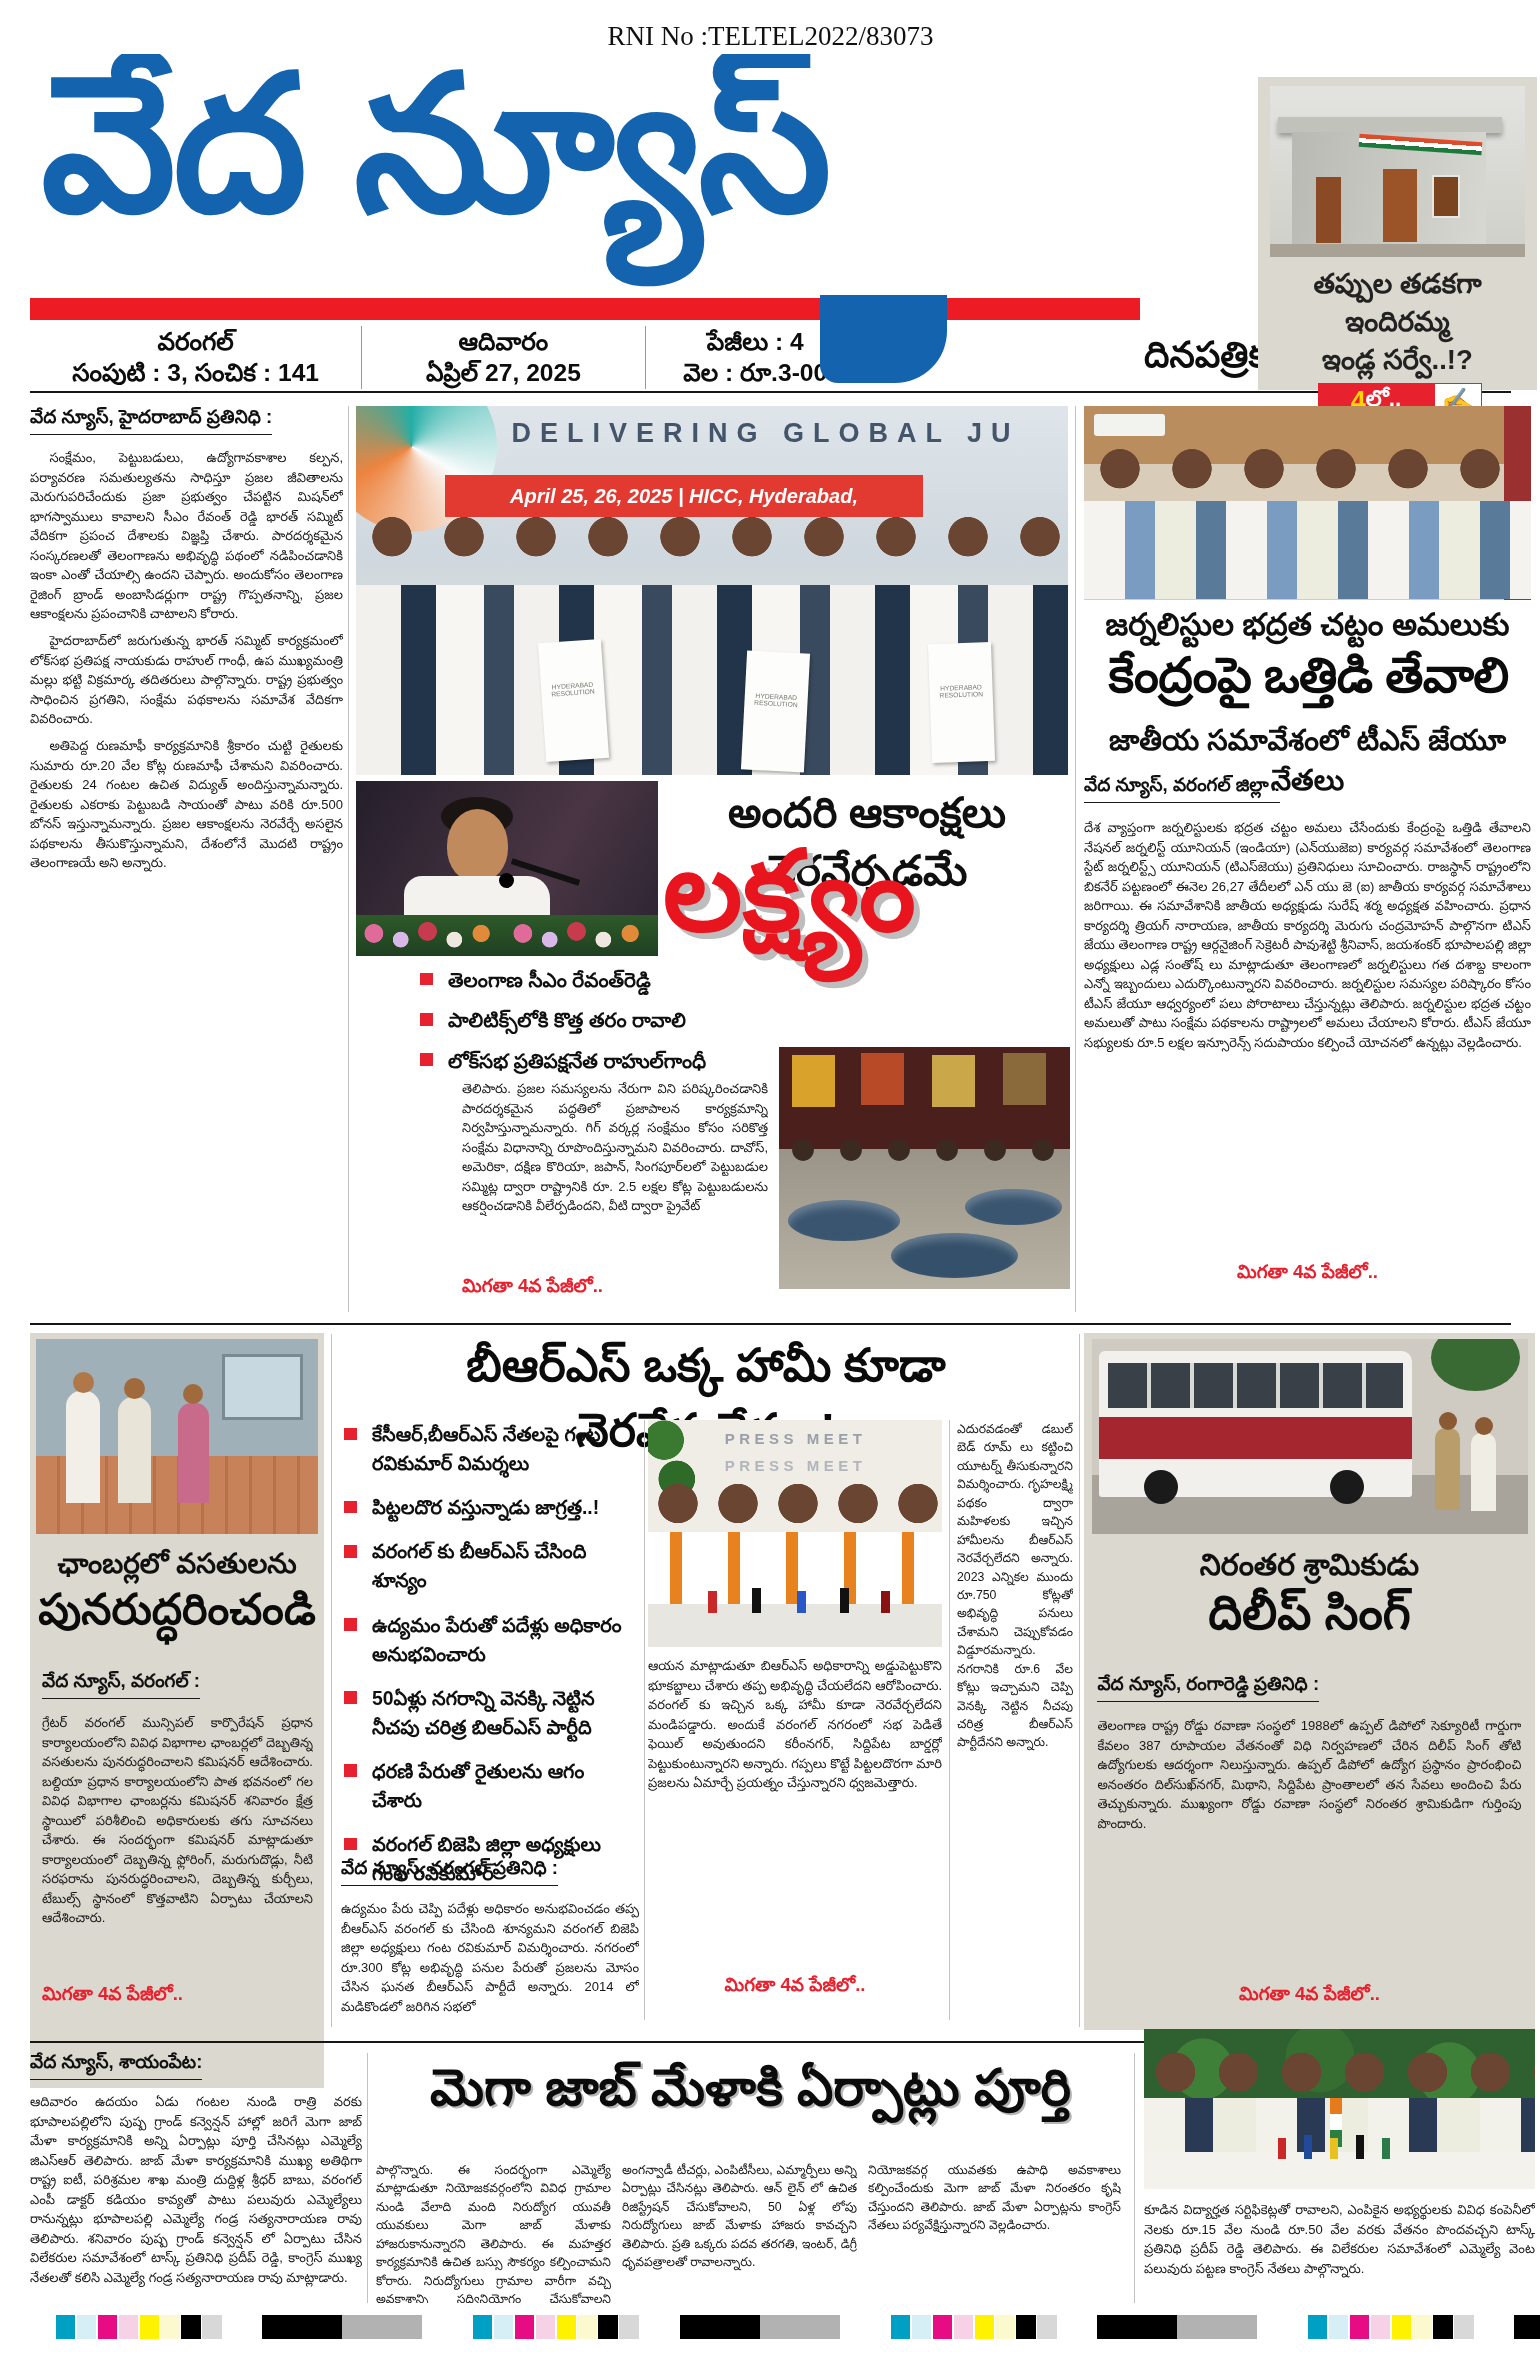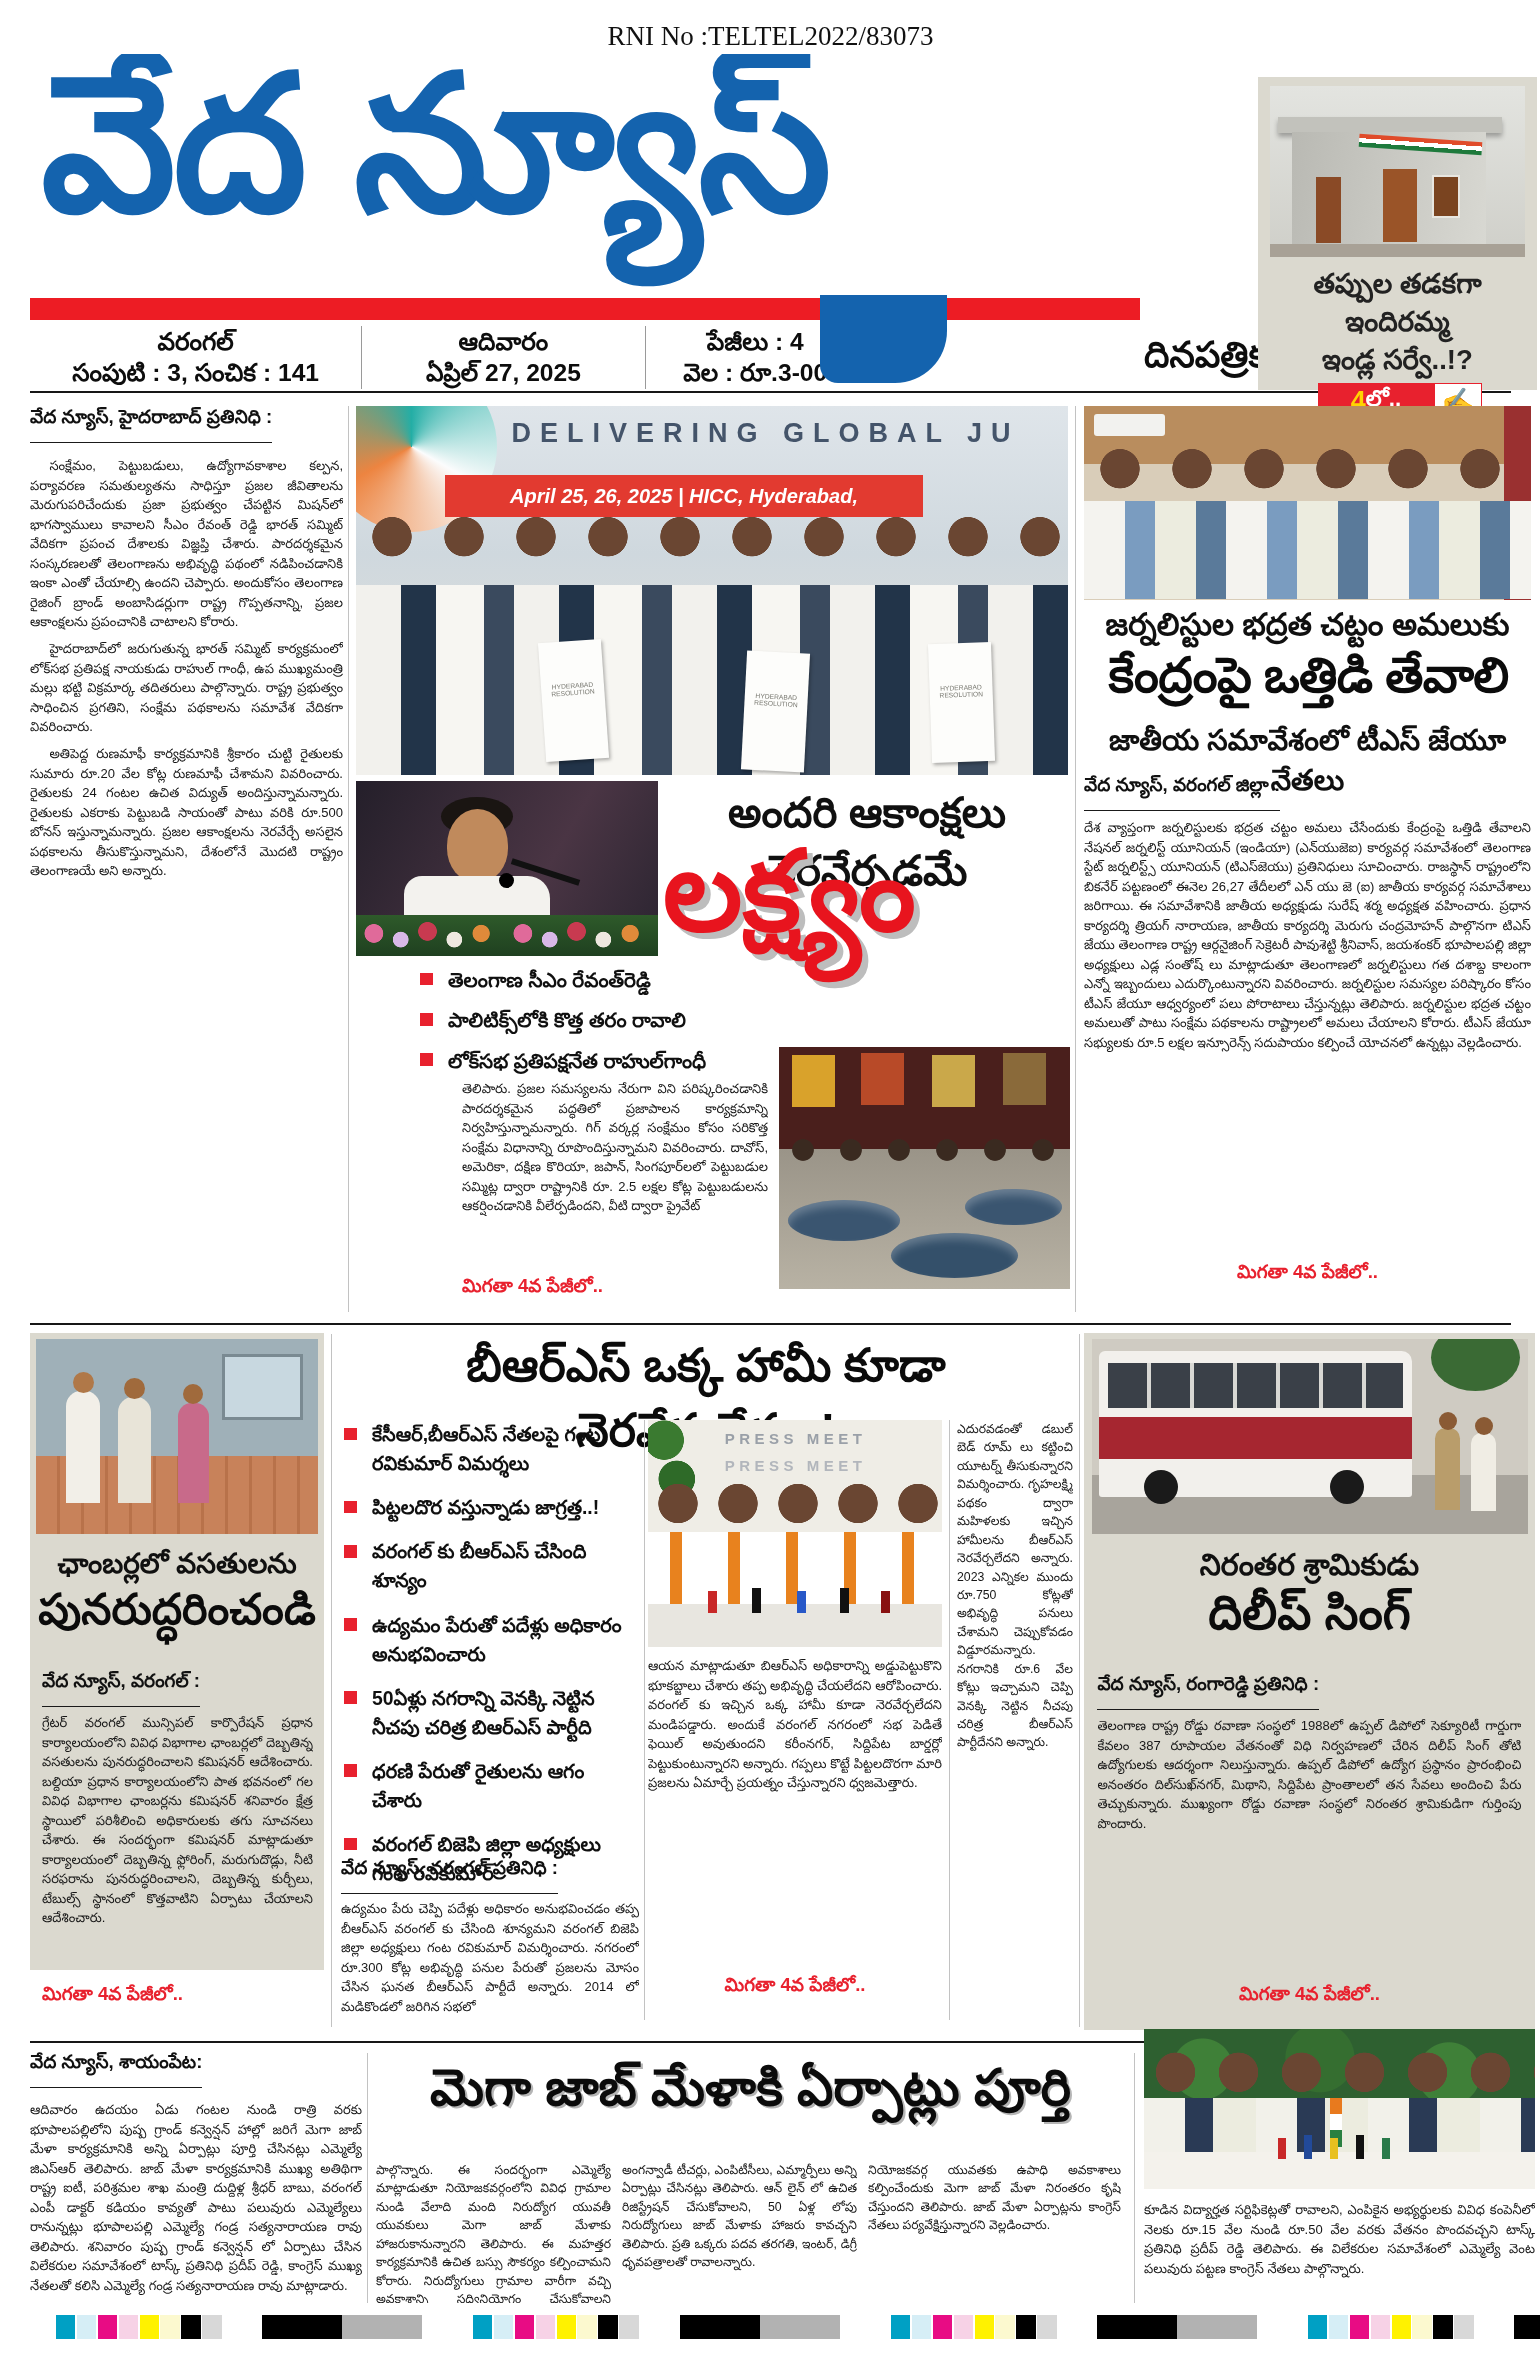--- a/index.html
+++ b/index.html
@@ -11,21 +11,21 @@
   .graybox{background:#dbd9cf;}
   .hrule{position:absolute;background:#161616;height:2.2px;}
   .vline{position:absolute;width:0.7px;background:#c2c2c2;}
   .rni{font-family:"Liberation Serif", serif;font-size:27px;color:#111;}
   .masthead{font-size:190px;line-height:.95;font-weight:800;color:#1463ae;letter-spacing:-3px;white-space:nowrap;z-index:3;}
   .redbar{background:#ed1c24;}
   .info-cell{border-left:1.5px solid #9a9a9a;}
   .info-cell:first-child{border-left:none;}
   .info-line{font-size:24.6px;font-weight:800;line-height:31px;color:#0d0d0d;}
   .daily-tag{font-size:36px;font-weight:800;color:#0d0d0d;}
-  .byline{font-weight:bold;font-size:18.6px;display:inline-block;border-bottom:1.5px solid #1a1a1a;padding-bottom:10px;color:#111;}
+  .byline{font-weight:bold;font-size:18.6px;display:inline-block;border-bottom:1.5px solid #1a1a1a;padding-bottom:2px;color:#111;}
   .body-txt{font-size:13px;line-height:1.5;text-align:justify;color:#161616;overflow:hidden;}
   .body-txt p{margin:0 0 7.5px 0;text-indent:19.4px;}
   .cont{color:#e8212e;font-weight:800;font-size:18.6px;text-align:center;}
   .kicker{font-weight:800;color:#101010;}
   .hl{font-weight:800;color:#0b0b0b;}
   .lakshyam{font-size:112px;font-weight:800;color:#e8141e;text-shadow:6px 6px 0 #bdbdbd;text-align:left;line-height:1.05;white-space:nowrap;}
   .bullets{list-style:none;margin:0;padding:0;}
   .bullets li{position:relative;padding-left:31px;font-weight:800;font-size:20px;line-height:1.5;margin-bottom:10.4px;color:#101010;}
   .bullets li::before{content:"";position:absolute;left:3px;top:7.5px;width:12.7px;height:12.7px;background:#e8212e;}
   .bullets-sm li{font-size:19.4px;margin-bottom:15px;}
@@ -167,21 +167,21 @@
   <div class="abs hl center" style="left:1081px;top:647px;width:455px;font-size:49px;letter-spacing:-0.7px;">కేంద్రంపై ఒత్తిడి తేవాలి</div>
   <div class="abs kicker center" style="left:1084px;top:724px;width:447px;font-size:29px;">జాతీయ సమావేశంలో టీఎస్ జేయూ నేతలు</div>
   <div class="abs" style="left:1084px;top:774px;">
     <span class="byline">వేద న్యూస్, వరంగల్ జిల్లా :</span>
   </div>
   <div class="abs body-txt" style="left:1084px;top:818px;width:447px;height:436px;">దేశ వ్యాప్తంగా జర్నలిస్టులకు భద్రత చట్టం అమలు చేసేందుకు కేంద్రంపై ఒత్తిడి తేవాలని నేషనల్ జర్నలిస్ట్ యూనియన్ (ఇండియా) (ఎన్‌యుజెఐ) కార్యవర్గ సమావేశంలో తెలంగాణ స్టేట్ జర్నలిస్ట్స్ యూనియన్ (టిఎస్‌జెయు) ప్రతినిధులు సూచించారు. రాజస్థాన్ రాష్ట్రంలోని బికనేర్ పట్టణంలో ఈనెల 26,27 తేదీలలో ఎన్ యు జె (ఐ) జాతీయ కార్యవర్గ సమావేశాలు జరిగాయి. ఈ సమావేశానికి జాతీయ అధ్యక్షుడు సురేష్ శర్మ అధ్యక్షత వహించారు. ప్రధాన కార్యదర్శి త్రియగ్ నారాయణ, జాతీయ కార్యదర్శి మెరుగు చంద్రమోహన్ పాల్గొనగా టిఎస్ జేయు తెలంగాణ రాష్ట్ర ఆర్గనైజింగ్ సెక్రెటరీ పావుశెట్టి శ్రీనివాస్, జయశంకర్ భూపాలపల్లి జిల్లా అధ్యక్షులు ఎడ్ల సంతోష్ లు మాట్లాడుతూ తెలంగాణలో జర్నలిస్టులు గత దశాబ్ద కాలంగా ఎన్నో ఇబ్బందులు ఎదుర్కొంటున్నారని వివరించారు. జర్నలిస్టుల సమస్యల పరిష్కారం కోసం టీఎస్ జేయూ ఆధ్వర్యంలో పలు పోరాటాలు చేస్తున్నట్లు తెలిపారు. జర్నలిస్టుల భద్రత చట్టం అమలుతో పాటు సంక్షేమ పథకాలను రాష్ట్రాలలో అమలు చేయాలని కోరారు. టీఎస్ జేయూ సభ్యులకు రూ.5 లక్షల ఇన్సూరెన్స్ సదుపాయం కల్పించే యోచనలో ఉన్నట్లు వెల్లడించారు.</div>
   <div class="abs cont" style="left:1084px;top:1261px;width:447px;">మిగతా 4వ పేజీలో..</div>
 
   <div class="hrule" style="left:30px;top:1323px;width:1481px;"></div>
 
-  <div class="abs graybox" style="left:30px;top:1333px;width:294px;height:637px;">
+  <div class="abs graybox" style="left:30px;top:1333px;width:294px;height:755px;">
     <div class="photo" style="left:6px;top:6px;width:282px;height:195px;">
       <div class="abs" style="left:0;top:0;right:0;bottom:0;background:#9fb0b8;"></div>
       <div class="abs" style="left:186px;top:15px;width:75px;height:60px;background:#c8d8e0;border:3px solid #7a8a92;"></div>
       <div class="abs" style="left:0;bottom:0;width:100%;height:40%;background:repeating-linear-gradient(90deg,#c8825a 0 21px,#b8724a 21px 24px);"></div>
       <div class="abs" style="left:30px;top:52px;width:34px;height:112px;border-radius:15px 15px 0 0;background:#f2efe8;"></div>
       <div class="abs" style="left:37px;top:33px;width:21px;height:21px;border-radius:50%;background:#b07848;"></div>
       <div class="abs" style="left:82px;top:58px;width:33px;height:106px;border-radius:15px 15px 0 0;background:#e8e4d8;"></div>
       <div class="abs" style="left:88px;top:39px;width:21px;height:21px;border-radius:50%;background:#a06a3c;"></div>
       <div class="abs" style="left:142px;top:64px;width:31px;height:100px;border-radius:13.4px 13.4px 0 0;background:#c86a8a;"></div>
       <div class="abs" style="left:147px;top:45px;width:20px;height:20px;border-radius:50%;background:#a06a3c;"></div>

